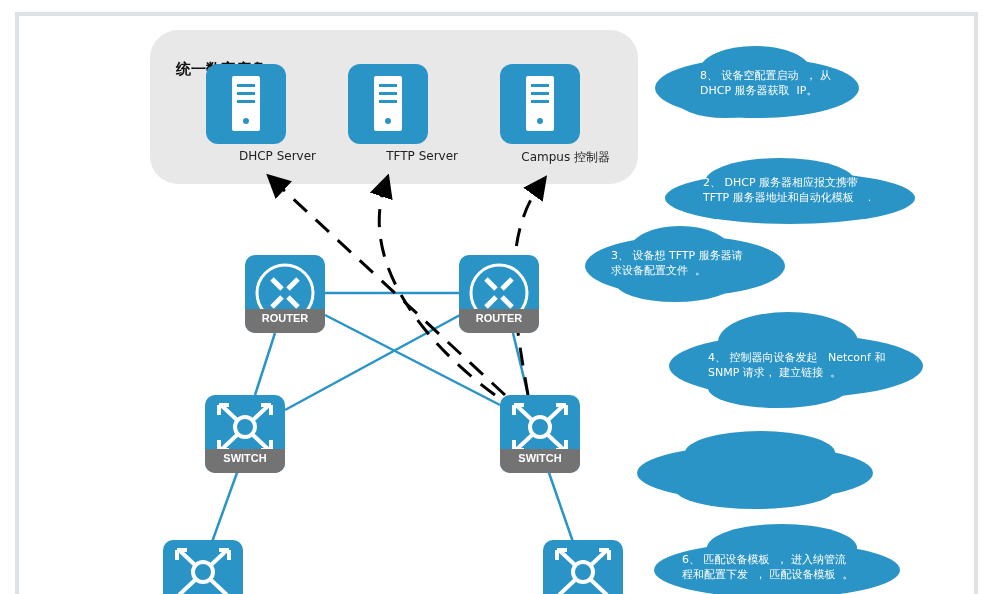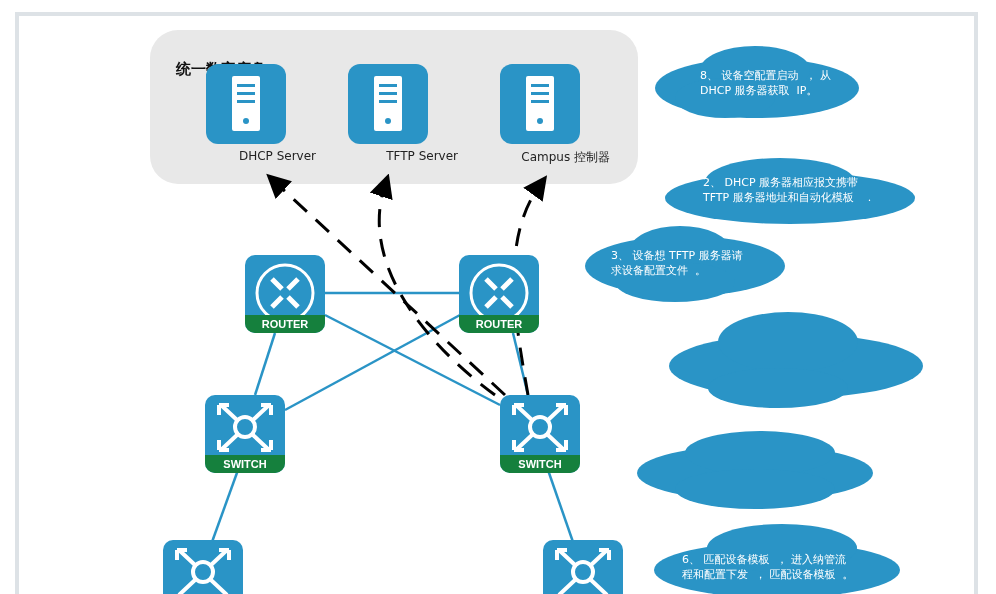--- a/index.html
+++ b/index.html
@@ -10,21 +10,21 @@
   .panel { position:absolute; left:150px; top:30px; width:488px; height:154px;
            background:#e8e8e8; border-radius:28px; }
   .panel-title { position:absolute; left:176px; top:40px; font-size:15px; font-weight:bold; color:#111;margin-top:20px; }
   .server { position:absolute; width:80px; height:80px; background:#2a94c6; border-radius:12px; top:64px; }
   .server .tower { position:absolute; left:26px; top:12px; width:28px; height:55px; background:#fff; border-radius:2px; }
   .server .bar { position:absolute; left:5px; width:18px; height:3px; background:#2a94c6; }
   .server .dot { position:absolute; left:11px; top:42px; width:6px; height:6px; border-radius:50%; background:#2a94c6; }
   .server-label { position:absolute; top:149px; font-size:12px; color:#222; text-align:right; width:140px; }
   svg.links { position:absolute; left:0; top:0; }
   .dev { position:absolute; width:80px; height:78px; background:#2a94c6; border-radius:10px; overflow:hidden; }
-  .dev .foot { position:absolute; left:0; bottom:0; width:100%; height:18px; background:#15803d;
+  .dev .foot { position:absolute; left:0; bottom:0; width:100%; height:24px; background:#737373;
                color:#fff; font-weight:bold; font-size:11px; text-align:center; line-height:18px;
                font-family:"Liberation Sans", sans-serif; }
   .dev svg { position:absolute; left:0; top:0; }
   .cloud { position:absolute; }
   .cloud svg { position:absolute; left:0; top:0; }
   .cloud .txt { position:absolute; color:#fff; font-size:11px; line-height:15px; white-space:pre; }
 </style>
 </head>
 <body>
 
@@ -168,20 +168,21 @@
   <div class="txt" style="left:26px;top:26px"><div>3、 设备想 TFTP 服务器请</div><div>求设备配置文件  。</div></div>
 </div>
 <div class="cloud" style="left:668px;top:308px;width:255px;height:100px">
   <svg width="255" height="100">
       <g fill="#2a94c6">
         <ellipse cx="128" cy="58" rx="127" ry="32"></ellipse>
         <ellipse cx="120" cy="34" rx="70" ry="30"></ellipse>
         <ellipse cx="110" cy="80" rx="70" ry="20"></ellipse>
       </g>
     </svg>
+  <div class="txt" style="left:40px;top:42px"><div>4、 控制器向设备发起   Netconf 和</div><div>SNMP 请求， 建立链接  。</div></div>
 </div>
 <div class="cloud" style="left:635px;top:425px;width:240px;height:85px">
   <svg width="240" height="85">
       <g fill="#2a94c6">
         <ellipse cx="120" cy="48" rx="118" ry="28"></ellipse>
         <ellipse cx="125" cy="28" rx="75" ry="22"></ellipse>
         <ellipse cx="120" cy="64" rx="80" ry="20"></ellipse>
       </g>
     </svg>
 </div>

